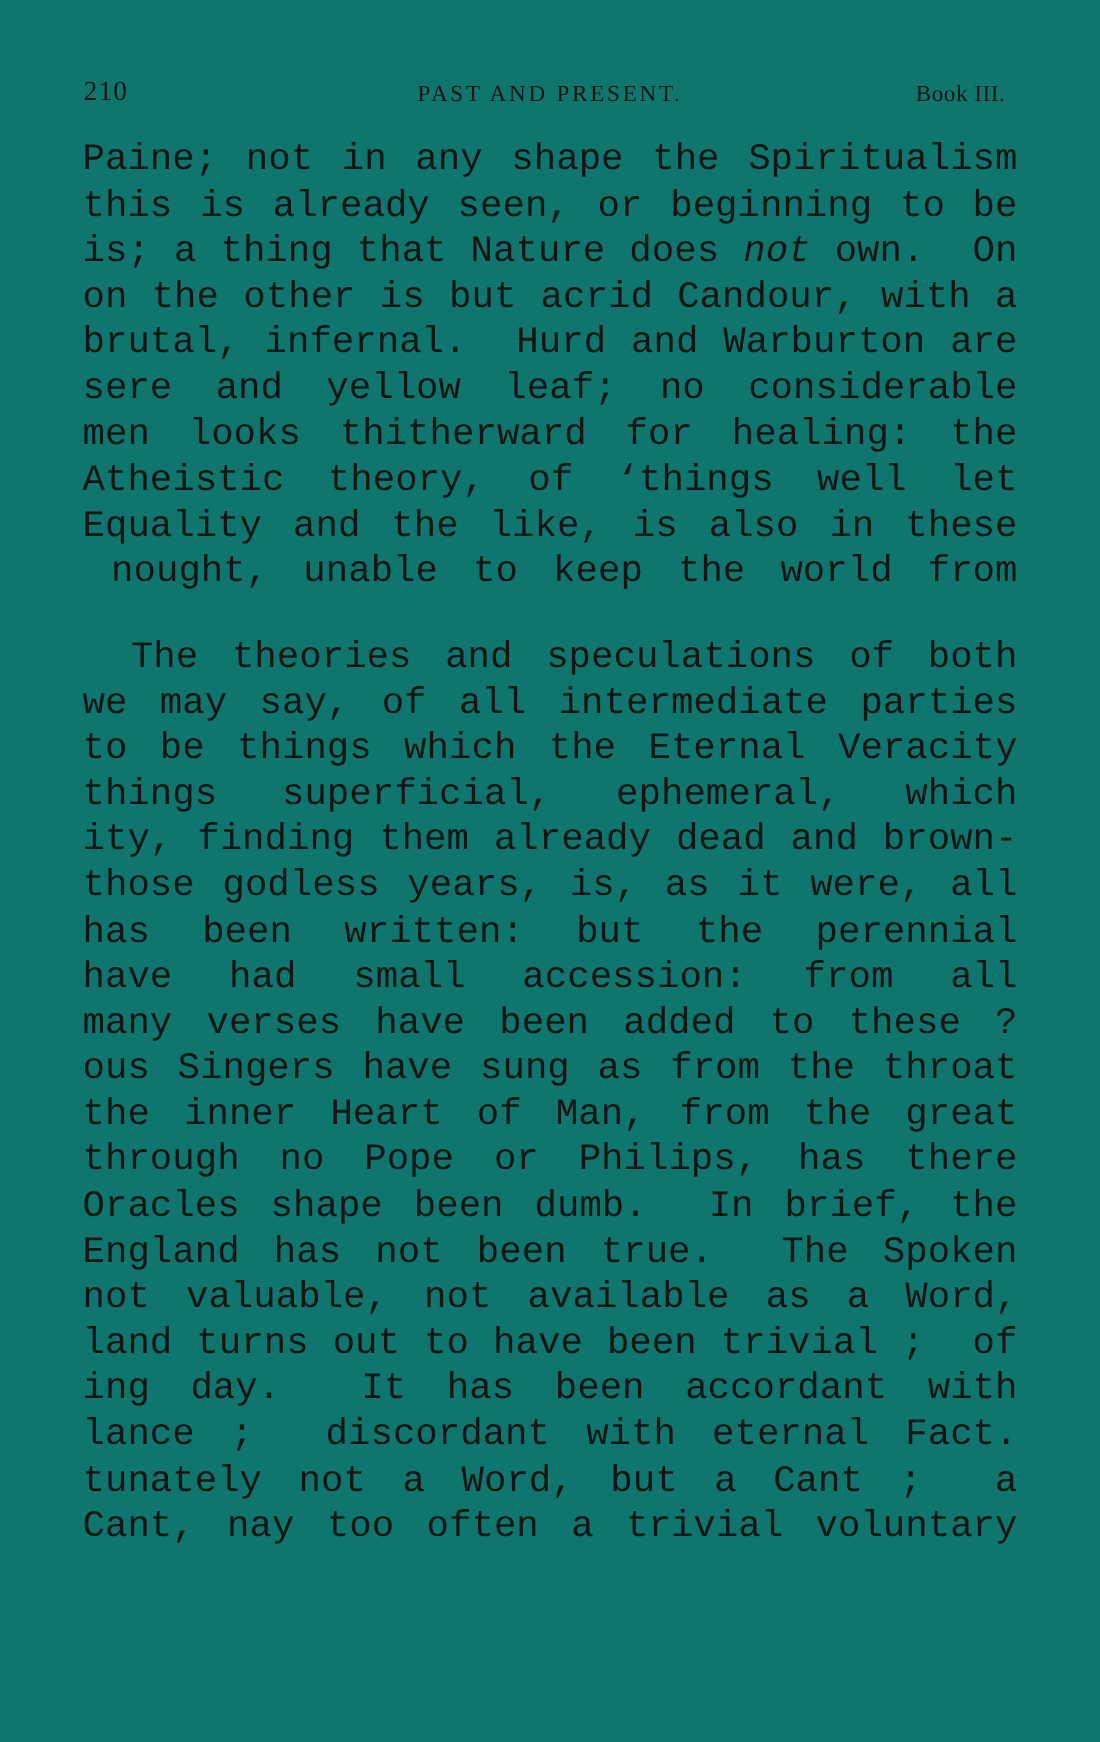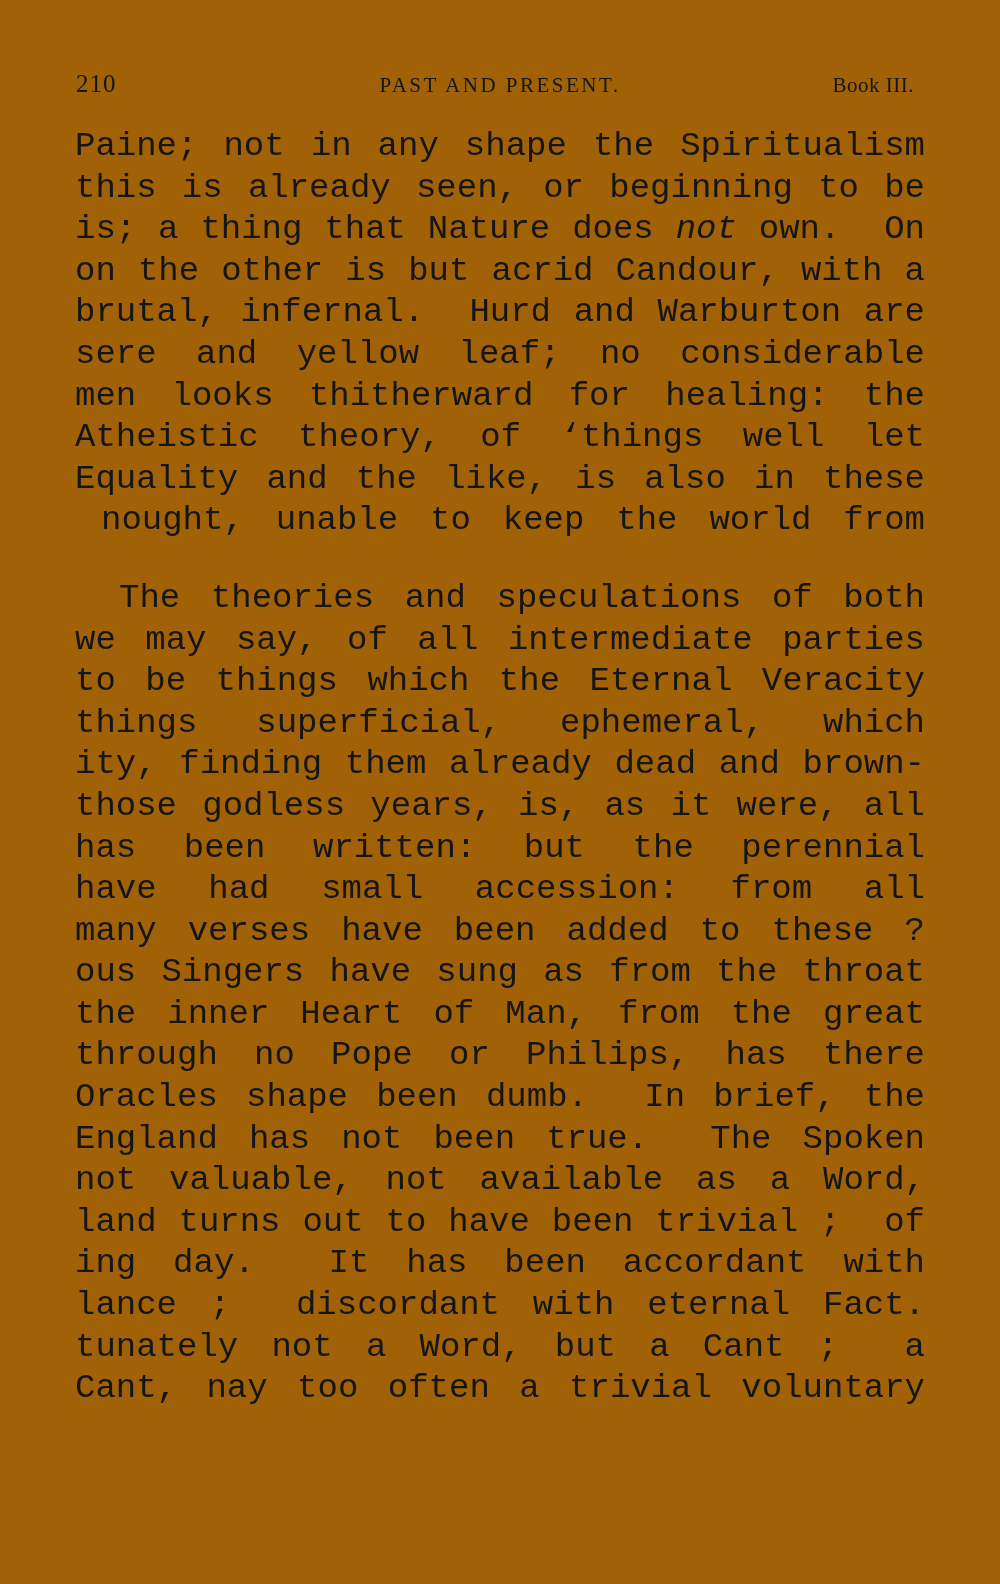--- a/index.html
+++ b/index.html
@@ -7,21 +7,21 @@
     width: 1000px;
     height: 1584px;
     background: #f4f4f2;
     font-family: "Liberation Serif", "DejaVu Serif", serif;
   }
   .page {
     position: absolute;
     left: 0; top: 0;
     width: 1000px;
     height: 1584px;
-    background: #a16207;
+    background: #0f766e;
     color: #151515;
     overflow: hidden;
   }
   .running-head {
     position: absolute;
     top: 68px;
     left: 76px;
     right: 76px;
     height: 32px;
     line-height: 32px;

